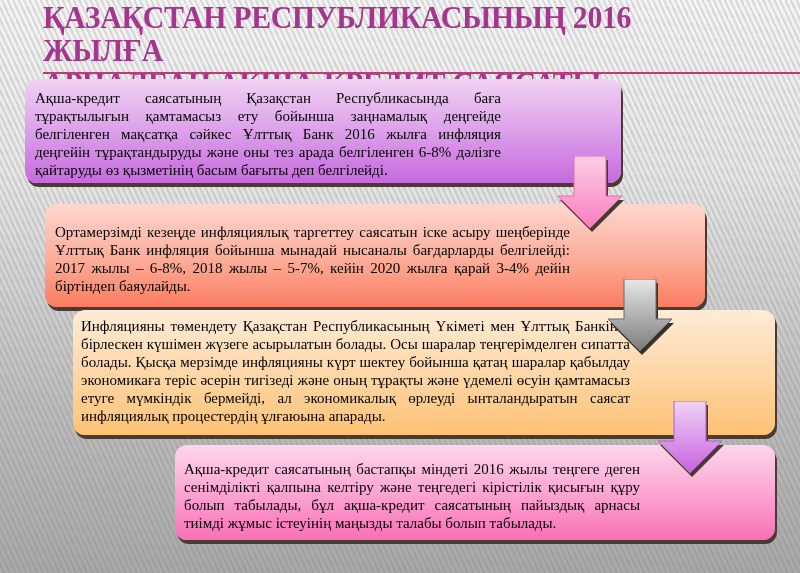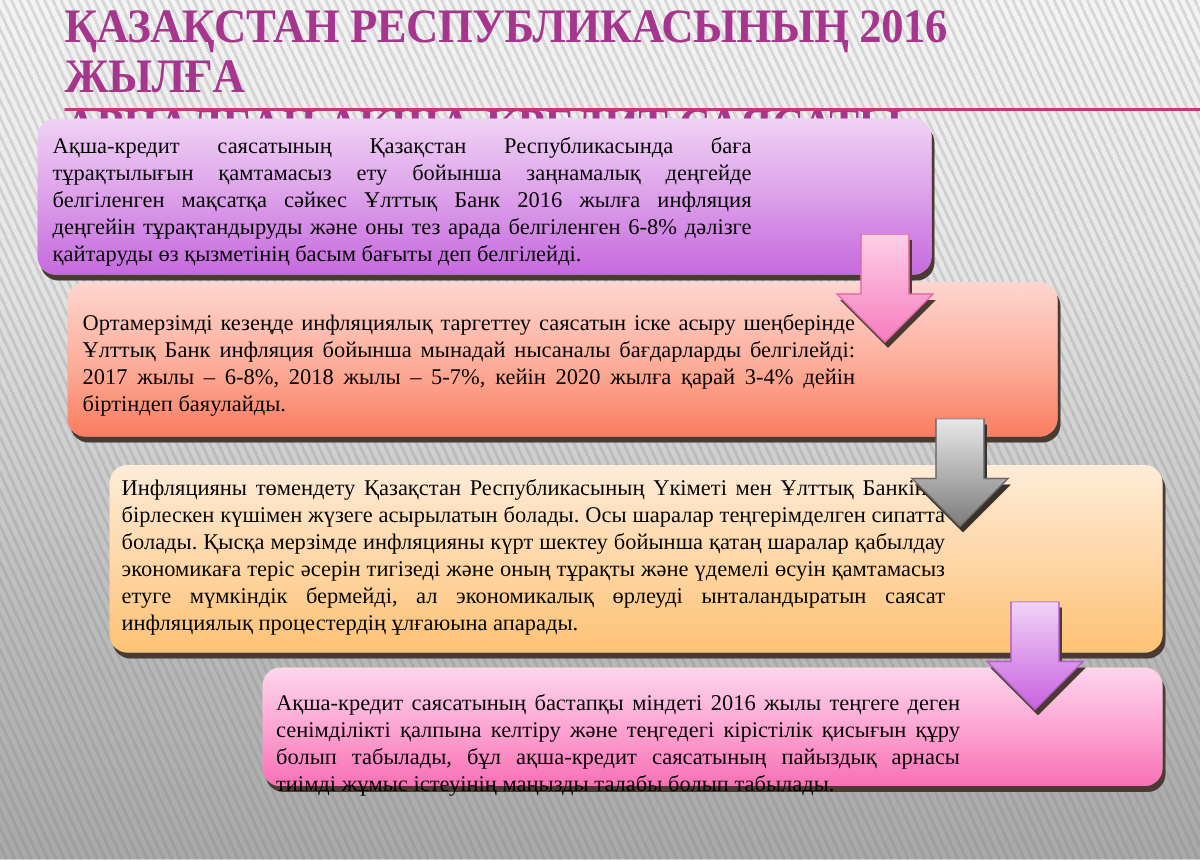--- a/index.html
+++ b/index.html
@@ -20,25 +20,25 @@
     position:absolute; left:43px; top:72px; width:757px; height:2px; background:#c23a74;
   }
   .box {
     position:absolute; border-radius:12px; box-sizing:border-box;
     box-shadow: 2px 4px 0 #4a3a32;
     color:#000; font-size:15px; line-height:18px; text-align:justify;
   }
   .box p { margin:0; }
   .b1 { left:25px; top:79px; width:596px; height:104px; padding:10px 120px 0 10px;
         background:linear-gradient(180deg,#f0d2f4 0%,#dca0ea 50%,#c66ade 100%); }
-  .b2 { left:45px; top:188px; width:660px; height:103px; padding:19px 135px 0 10px;
+  .b2 { left:45px; top:204px; width:660px; height:103px; padding:19px 135px 0 10px;
         background:linear-gradient(180deg,#fed6d0 0%,#fcac98 55%,#fa7c60 100%); }
   .b3 { left:73px; top:310px; width:702px; height:125px; padding:7px 145px 0 8px;
         background:linear-gradient(180deg,#feecd8 0%,#fed7a8 50%,#fdc274 100%); }
-  .b4 { left:175px; top:445px; width:600px; height:79px; padding:15px 135px 0 9px;
+  .b4 { left:175px; top:445px; width:600px; height:95px; padding:15px 135px 0 9px;
         background:linear-gradient(180deg,#fed6ec 0%,#fca6d2 50%,#f870b6 100%); }
   .arrow { position:absolute; width:70px; height:76px; }
   .a1 { left:556px; top:156px; }
   .a2 { left:606px; top:279px; }
   .a3 { left:656px; top:401px; }
 </style>
 </head>
 <body>
 
 <div class="title">

